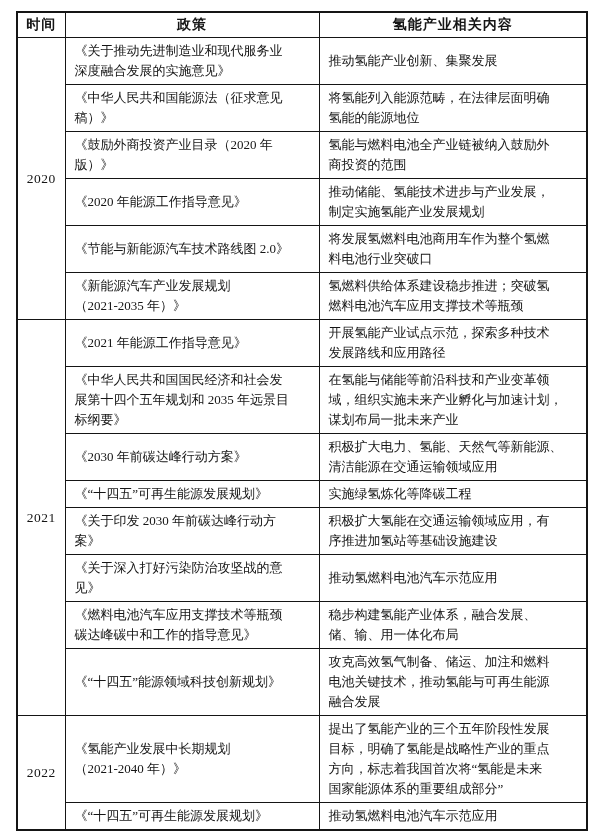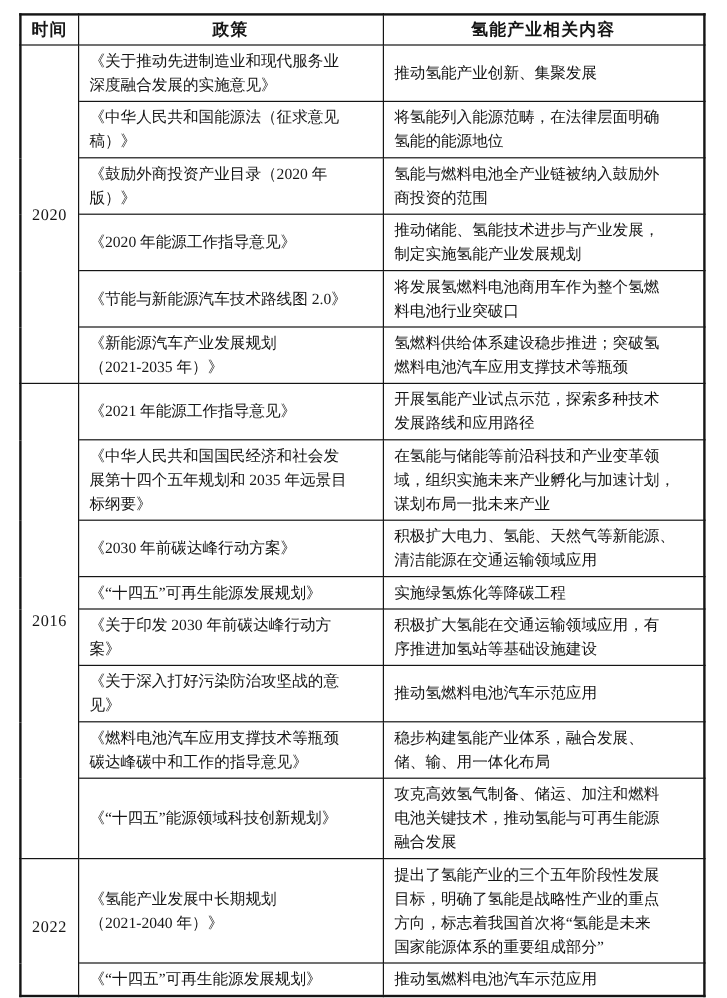--- a/index.html
+++ b/index.html
@@ -103,21 +103,21 @@
           <td class="content-cell">将发展氢燃料电池商用车作为整个氢燃
 料电池行业突破口</td>
         </tr>
         <tr>
           <td class="policy-cell">《新能源汽车产业发展规划
 （2021-2035 年）》</td>
           <td class="content-cell">氢燃料供给体系建设稳步推进；突破氢
 燃料电池汽车应用支撑技术等瓶颈</td>
         </tr>
         <tr>
-          <td class="year-cell" rowspan="8">2016</td>
+          <td class="year-cell" rowspan="8">2021</td>
           <td class="policy-cell">《2021 年能源工作指导意见》</td>
           <td class="content-cell">开展氢能产业试点示范，探索多种技术
 发展路线和应用路径</td>
         </tr>
         <tr>
           <td class="policy-cell">《中华人民共和国国民经济和社会发
 展第十四个五年规划和 2035 年远景目
 标纲要》</td>
           <td class="content-cell">在氢能与储能等前沿科技和产业变革领
 域，组织实施未来产业孵化与加速计划，

